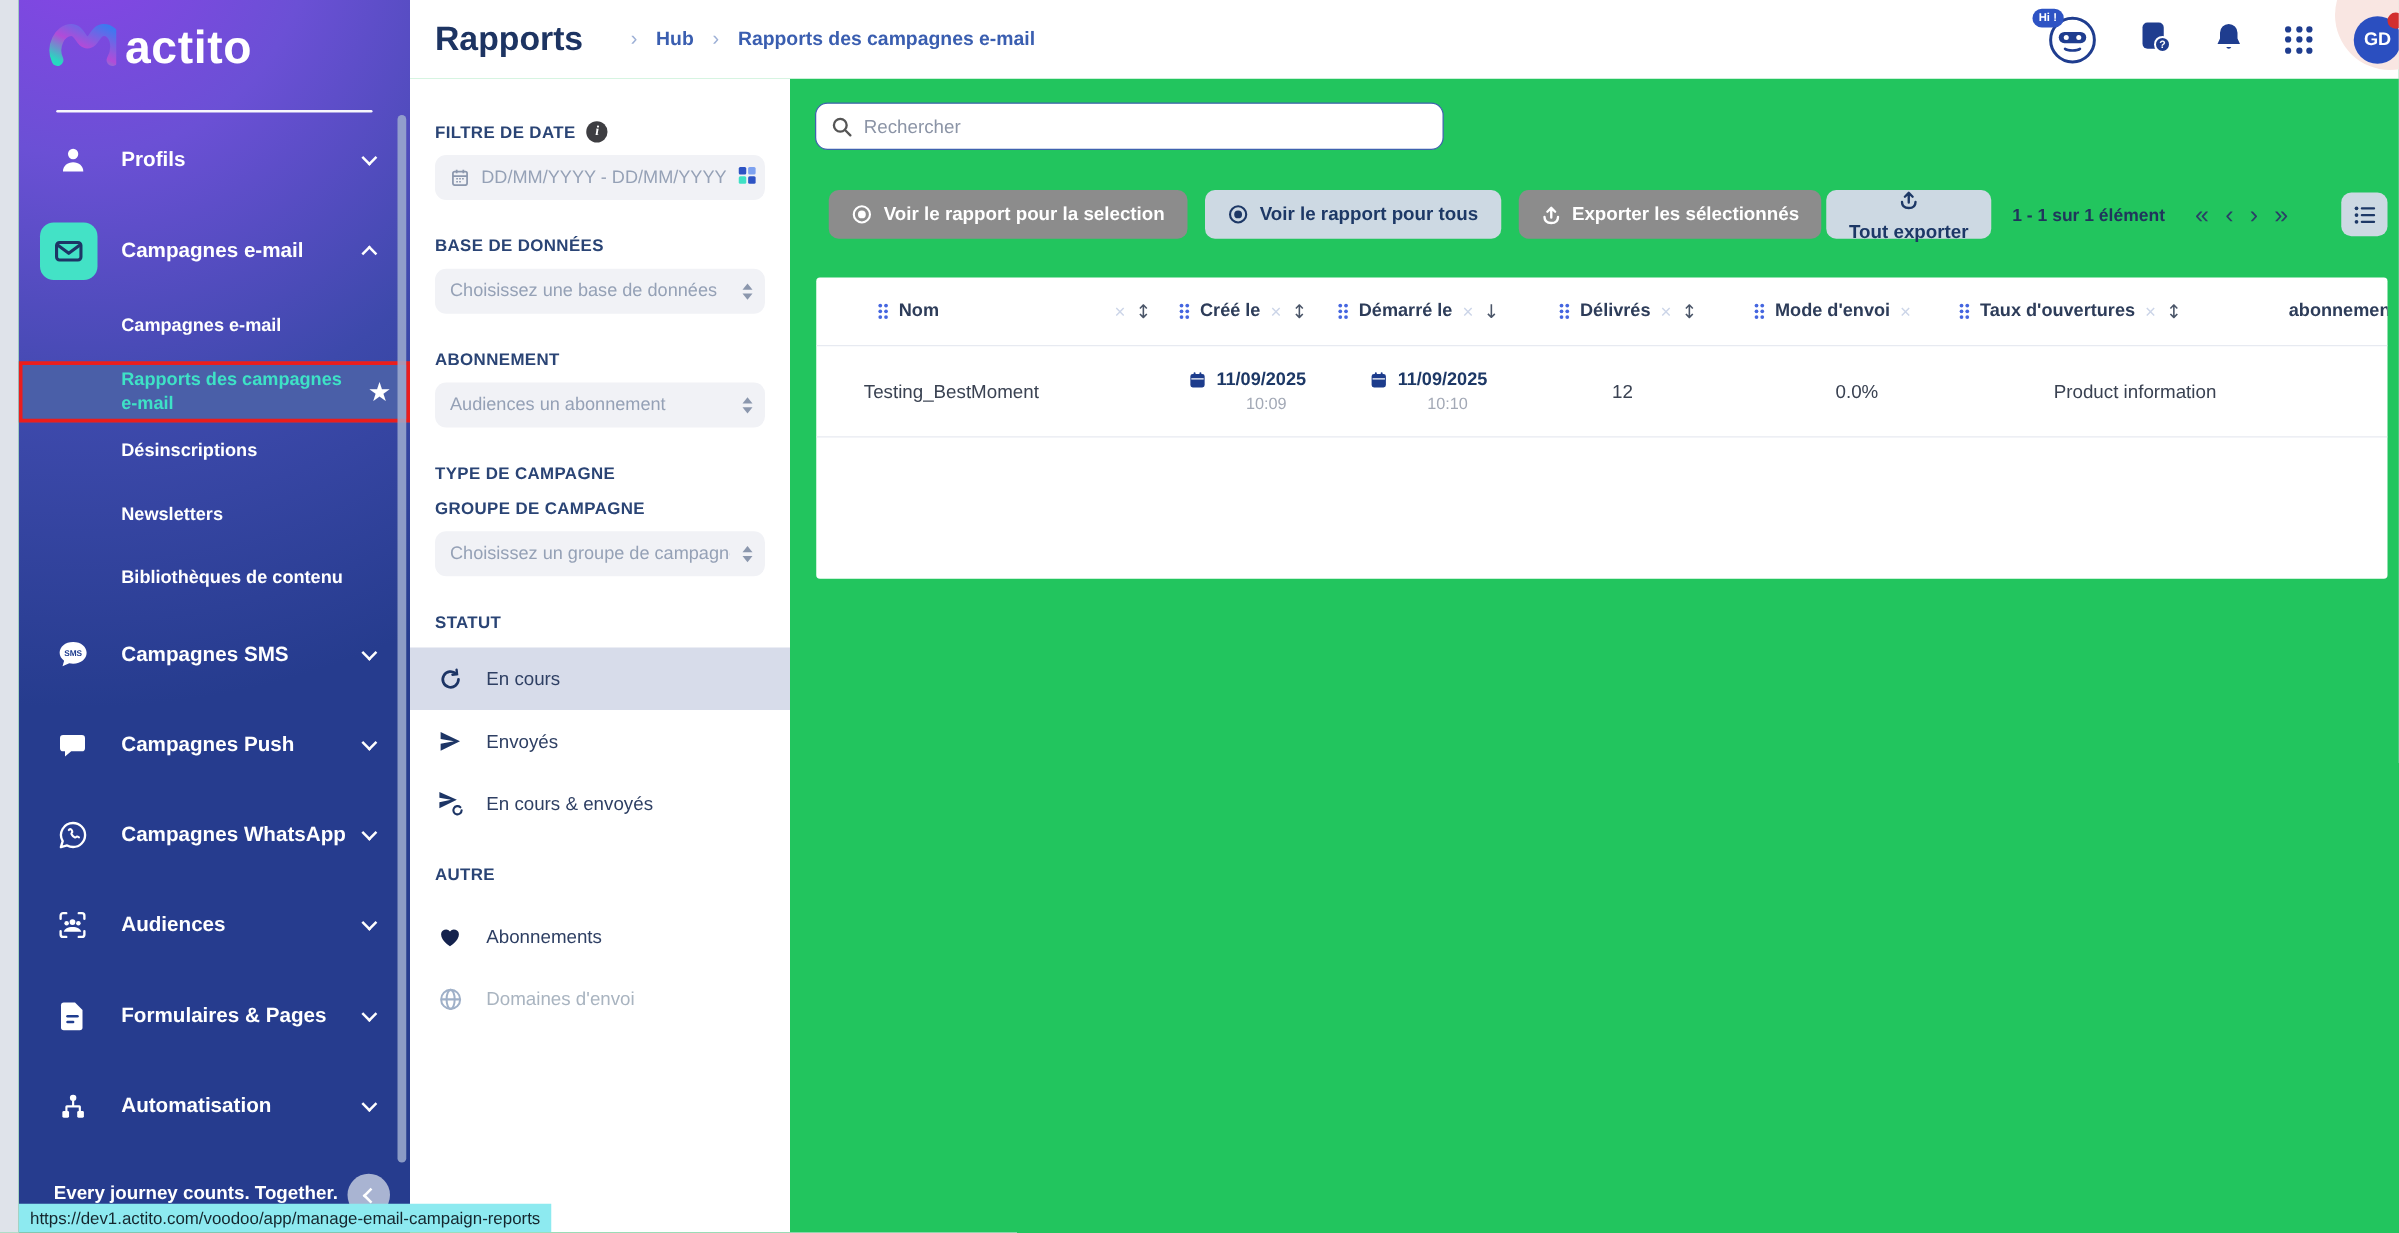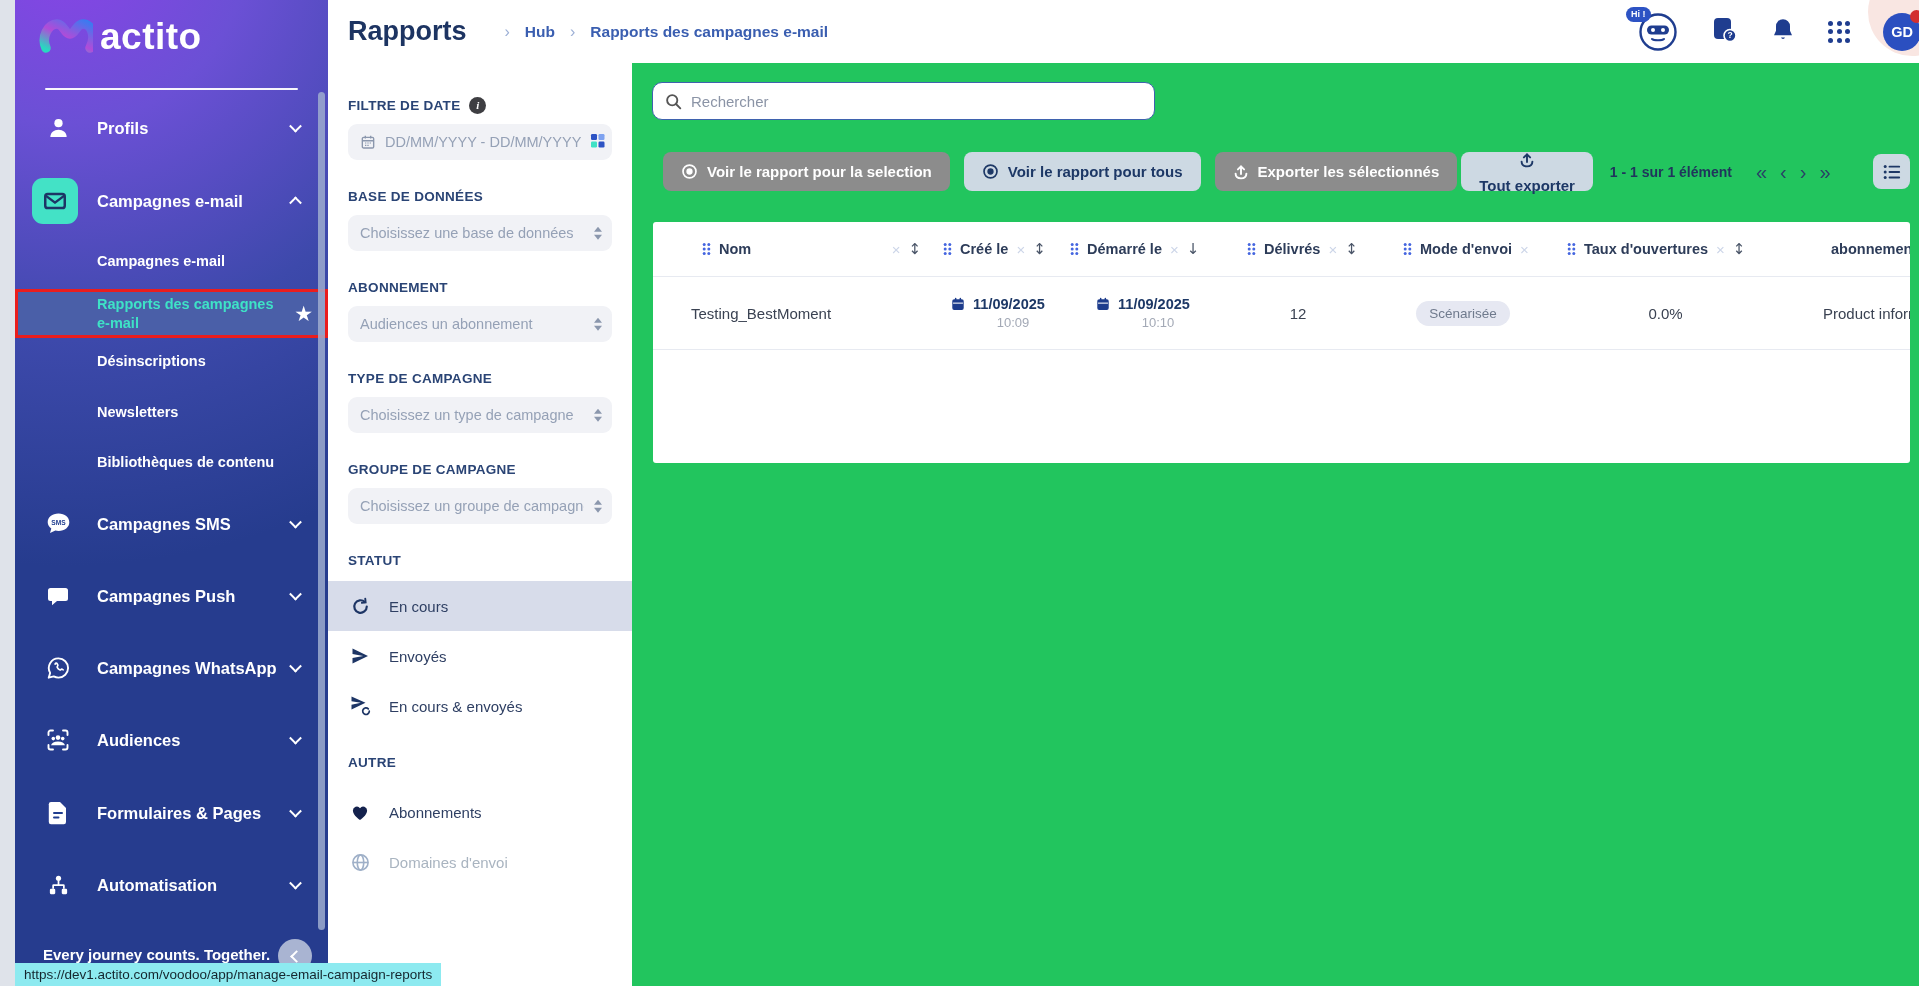--- a/index.html
+++ b/index.html
@@ -317,27 +317,20 @@
       <span class="ph">Audiences un abonnement</span>
       <span class="stepper">
           <i class="tri-up"></i>
           <i class="tri-down"></i>
         </span>
     </div>
 
     <div class="flabel">
       <span>TYPE DE CAMPAGNE</span>
     </div>
-    <div class="fctrl">
-      <span class="ph">Choisissez un type de campagne</span>
-      <span class="stepper">
-          <i class="tri-up"></i>
-          <i class="tri-down"></i>
-        </span>
-    </div>
 
     <div class="flabel">
       <span>GROUPE DE CAMPAGNE</span>
     </div>
     <div class="fctrl">
       <span class="ph">Choisissez un groupe de campagne</span>
       <span class="stepper">
           <i class="tri-up"></i>
           <i class="tri-down"></i>
         </span>
@@ -652,23 +645,20 @@
                 </svg>
             </span>
             <span>11/09/2025</span>
           </span>
           <span class="dtime">10:10</span>
         </span>
       </div>
       <div class="td rw4 cen">
         <span>12</span>
       </div>
-      <div class="td rw5 cen">
-        <span class="pill">Scénarisée</span>
-      </div>
       <div class="td rw6 cen">
         <span>0.0%</span>
       </div>
       <div class="td rw7">
         <span>Product information</span>
       </div>
     </div>
   </section>
 
   <div class="statusbar">

